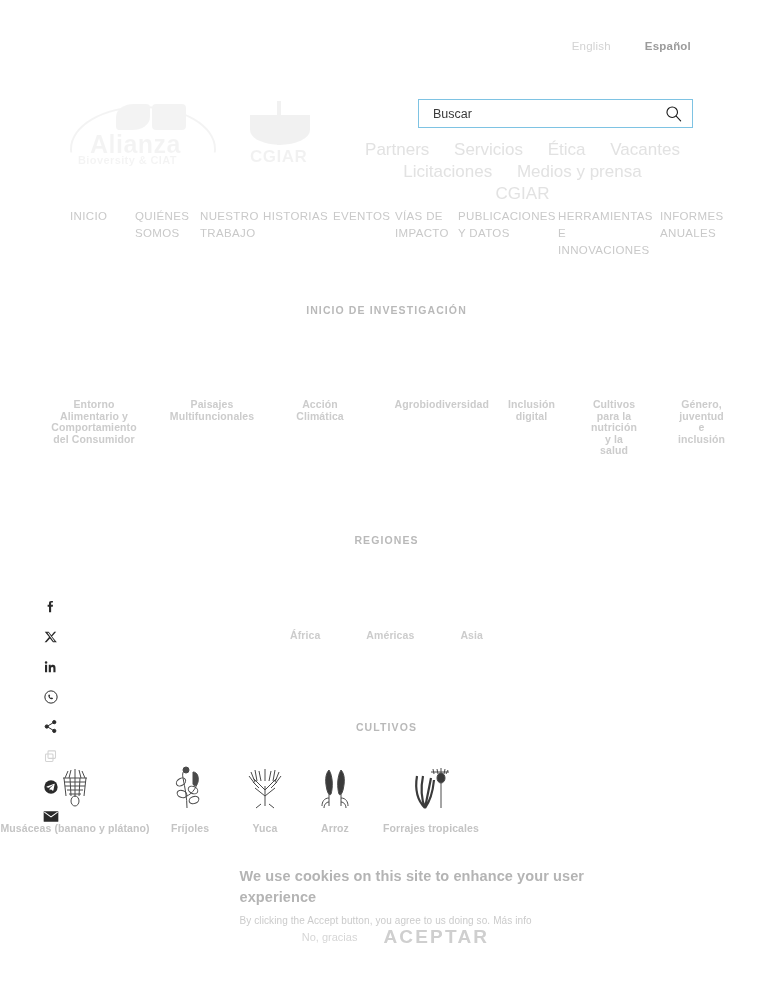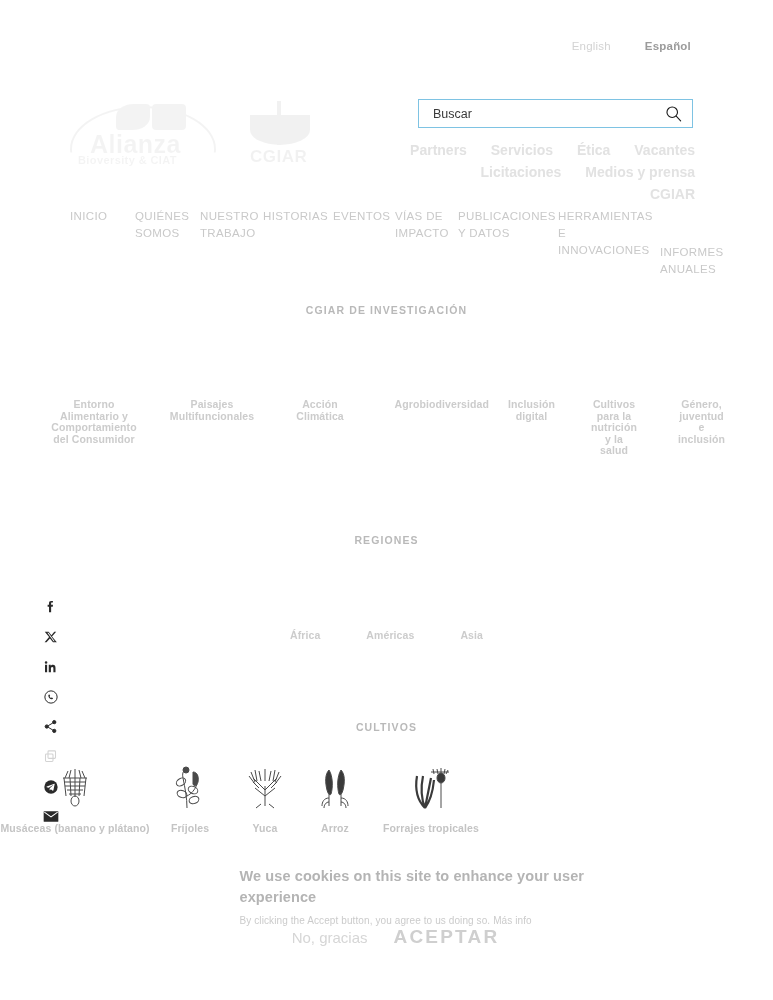--- a/index.html
+++ b/index.html
@@ -134,25 +134,24 @@
     cursor: pointer; padding: 0;
     display: flex; align-items: center; justify-content: center;
   }
 
   
   .util-nav {
     position: absolute;
     top: 139px;
     left: 330px;
     width: 365px;
-    text-align: right;
-    font-size: 14px;
+    text-align: center;
+    font-size: 17px;
     line-height: 22px;
     color: #e2e2e2;
-    font-weight: bold;
   }
   .util-nav .item {
     display: inline-block;
     margin-left: 20px;
     cursor: pointer;
     color: #e2e2e2;
   }
   .util-nav .row2 { display: block; }
 
   
@@ -175,21 +174,21 @@
     white-space: pre-line;
   }
   .nav-inicio       { width: 65px; }
   .nav-quienes      { width: 65px; }
   .nav-nuestro      { width: 63px; }
   .nav-historias    { width: 70px; }
   .nav-eventos      { width: 62px; }
   .nav-vias         { width: 63px; }
   .nav-publicaciones{ width: 100px; }
   .nav-herramientas { width: 102px; }
-  .nav-informes     { width: 70px; margin-top: 36px; }
+  .nav-informes     { width: 70px; }
 
   
   .section-title {
     position: absolute;
     width: 773px;
     text-align: center;
     font-size: 10.5px;
     font-weight: bold;
     letter-spacing: 1.1px;
     color: #b9b9b9;
@@ -319,21 +318,21 @@
     letter-spacing: .1px;
   }
   .cookie-sub .more { color: #cbcbcb; text-decoration: none; cursor: pointer; }
   .cookie-actions {
     display: flex;
     align-items: center;
     gap: 26px;
     margin-left: 18px;
   }
   .cookie-decline {
-    font-size: 15px;
+    font-size: 11px;
     color: #d6d6d6;
     cursor: pointer;
   }
   .cookie-accept {
     font-size: 19px;
     font-weight: bold;
     letter-spacing: 2.2px;
     color: #cfcfcf;
     background: transparent;
     border: 0;
@@ -399,21 +398,21 @@
 IMPACTO</span>
     <span class="nav-item nav-publicaciones">PUBLICACIONES
 Y DATOS</span>
     <span class="nav-item nav-herramientas">HERRAMIENTAS
 E
 INNOVACIONES</span>
     <span class="nav-item nav-informes">INFORMES
 ANUALES</span>
   </nav>
 
-  <div class="section-title" id="title-temas">CGIAR DE INVESTIGACIÓN</div>
+  <div class="section-title" id="title-temas">INICIO DE INVESTIGACIÓN</div>
 
   <div class="topics">
     <div class="topic t0">Entorno
 Alimentario y
 Comportamiento
 del Consumidor</div>
     <div class="topic t1">Paisajes
 Multifuncionales</div>
     <div class="topic t2">Acción
 Climática</div>

